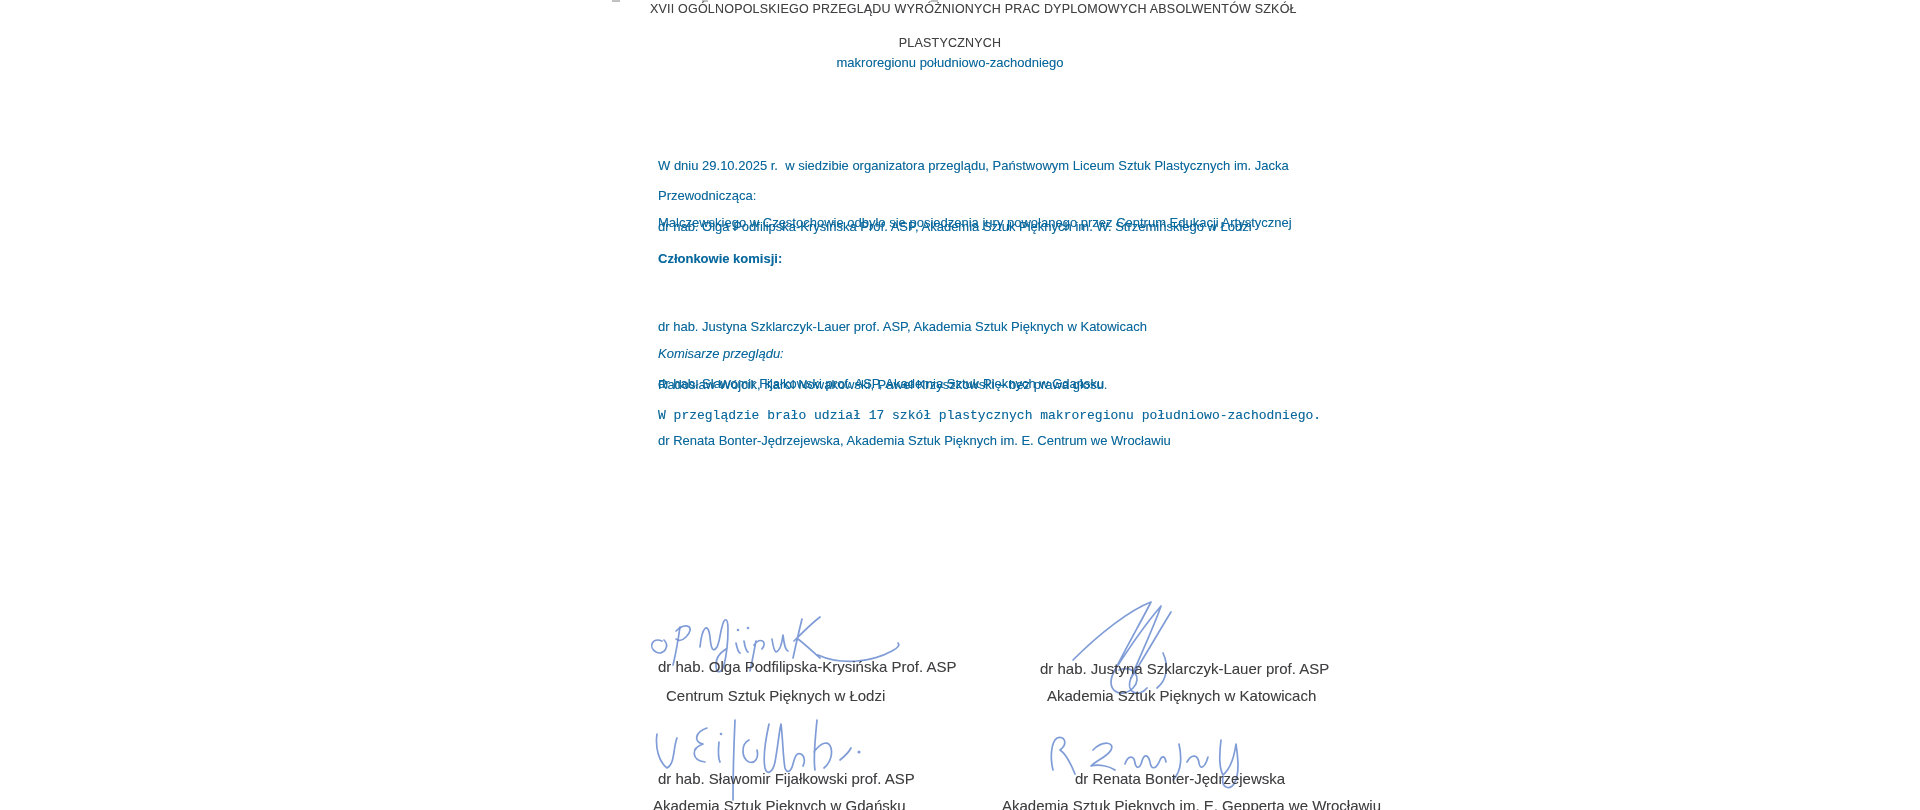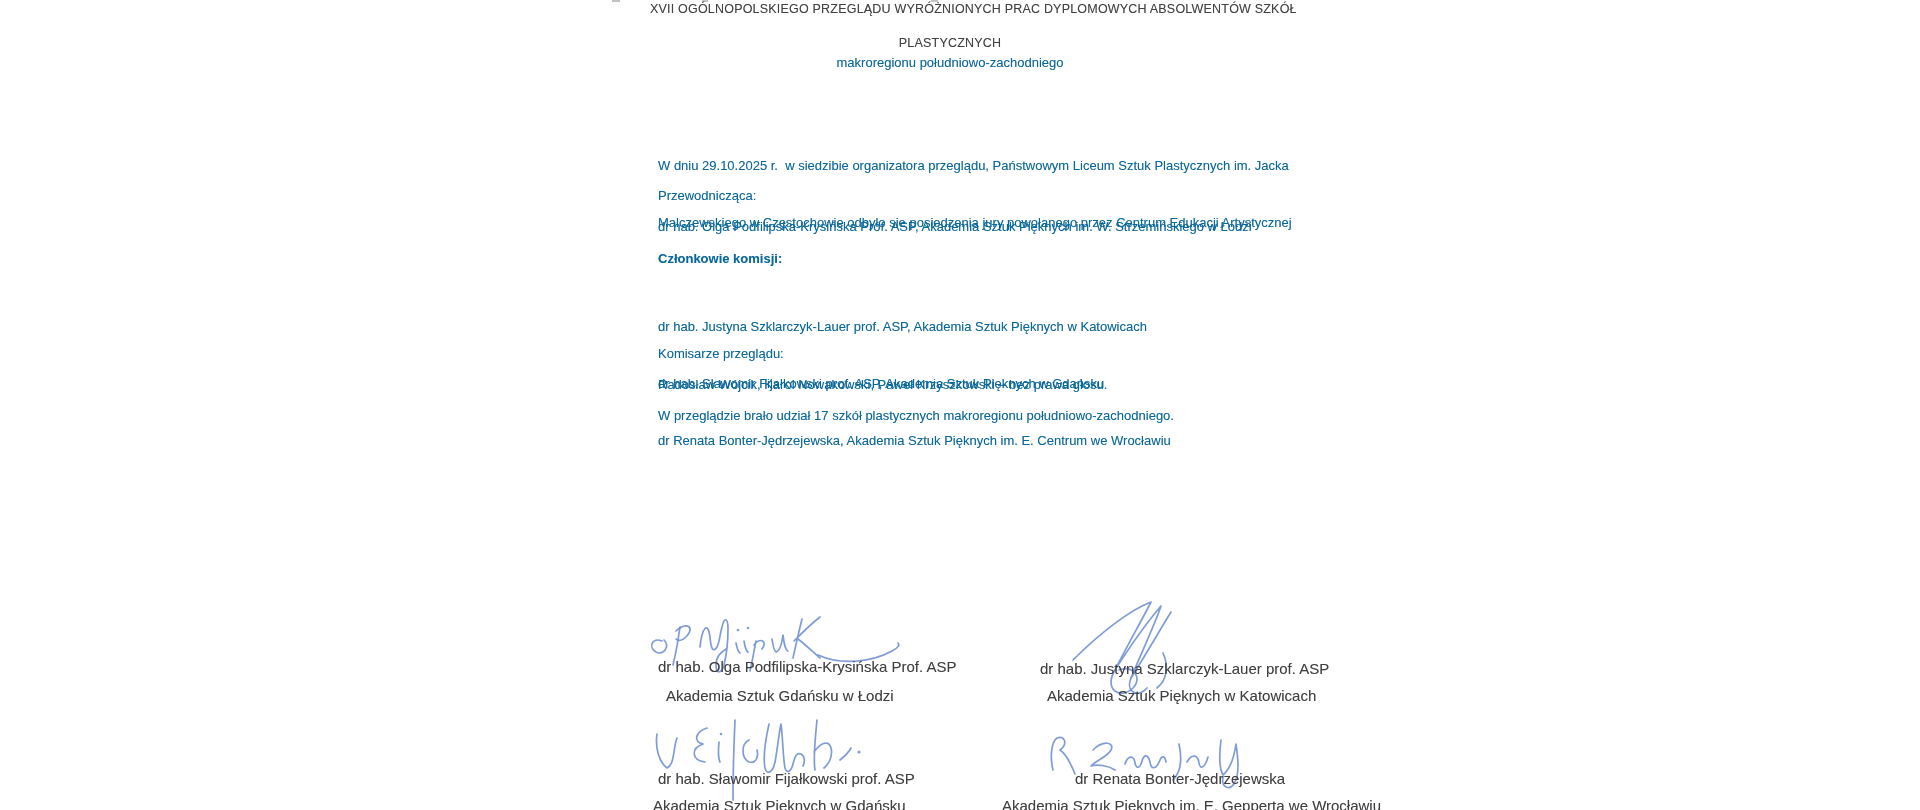--- a/index.html
+++ b/index.html
@@ -91,40 +91,40 @@
   <div class="txt body-block" style="top:186px;">Przewodnicząca:</div>
   <div class="txt body-block" style="top:217px;">dr hab. Olga Podfilipska-Krysińska Prof. ASP, Akademia Sztuk Pięknych im. W. Strzemińskiego w Łodzi</div>
 
   <div class="txt body-block" style="top:249px;font-weight:bold;">Członkowie komisji:</div>
   <div class="txt body-block" style="top:279px;">
     <div>dr hab. Justyna Szklarczyk-Lauer prof. ASP, Akademia Sztuk Pięknych w Katowicach</div>
     <div>dr hab. Sławomir Fijałkowski prof. ASP, Akademia Sztuk Pięknych w Gdańsku</div>
     <div>dr Renata Bonter-Jędrzejewska, Akademia Sztuk Pięknych im. E. Centrum we Wrocławiu</div>
   </div>
 
-  <div class="txt body-block" style="top:344px;">Komisarze przeglądu:</div>
+  <div class="txt body-block" style="top:344px;font-style:italic;">Komisarze przeglądu:</div>
   <div class="txt body-block" style="top:375px;">Radosław Wójcik, Karol Nowakowski, Paweł Krzyszkowski – bez prawa głosu.</div>
 
-  <div class="txt body-block" style="top:406px;">W przeglądzie brało udział 17 szkół plastycznych makroregionu południowo-zachodniego.</div>
+  <div class="txt body-block" style="top:406px;font-family:Liberation Mono, monospace;">W przeglądzie brało udział 17 szkół plastycznych makroregionu południowo-zachodniego.</div>
 
   <svg class="sig-svg" style="left:640px;top:603px;" width="270" height="80" viewBox="0 0 270 80">
     <path d="M22 38 C12 34 8 44 16 49 C24 53 30 43 24 37"></path>
     <path d="M40 24 C38 38 35 54 33 62"></path>
     <path d="M36 28 C46 18 56 24 46 34 C42 38 38 38 36 36"></path>
     <path d="M60 44 C62 24 68 18 70 34 C71 46 73 50 77 44 C80 38 80 30 82 24 C84 14 88 14 88 26 C88 42 86 54 84 62 C82 70 76 72 76 62 C76 54 80 50 86 46"></path>
     <path d="M96 40 C97 45 98 49 100 50 M104 38 C105 44 106 48 108 49"></path>
     <circle cx="98" cy="27" r="1.3"></circle>
     <circle cx="108" cy="25" r="1.3"></circle>
     <path d="M116 38 C114 48 112 60 110 68 M114 42 C120 34 128 38 122 46"></path>
     <path d="M132 36 C133 43 134 48 136 49 C140 48 142 40 143 32 C144 40 145 47 148 48"></path>
     <path d="M162 16 C158 32 155 46 153 55 M154 38 C164 28 172 20 180 14 M158 36 C166 42 174 50 180 55"></path>
     <path d="M178 52 C200 62 230 60 252 48 C258 45 260 42 258 40"></path>
   </svg>
   <div class="txt sig-label" style="left:658px;top:660px;">dr hab. Olga Podfilipska-Krysińska Prof. ASP</div>
-  <div class="txt sig-label" style="left:666px;top:689px;">Akademia Sztuk Gdańsku w Łodzi</div>
+  <div class="txt sig-label" style="left:666px;top:689px;">Centrum Sztuk Pięknych w Łodzi</div>
 
   <svg class="sig-svg" style="left:1055px;top:598px;" width="150" height="105" viewBox="0 0 150 105">
     <path d="M18 62 C45 35 75 12 96 4 C88 20 72 48 60 72 C74 50 94 22 106 8 C100 26 86 56 76 80 C90 58 106 30 116 14"></path>
     <path d="M60 72 C48 92 66 102 78 90 C88 80 78 66 64 72"></path>
     <path d="M76 80 C70 95 84 100 92 90"></path>
     <path d="M108 55 C114 68 112 82 102 90"></path>
   </svg>
   <div class="txt sig-label" style="left:1040px;top:662px;">dr hab. Justyna Szklarczyk-Lauer prof. ASP</div>
   <div class="txt sig-label" style="left:1047px;top:689px;">Akademia Sztuk Pięknych w Katowicach</div>
 

